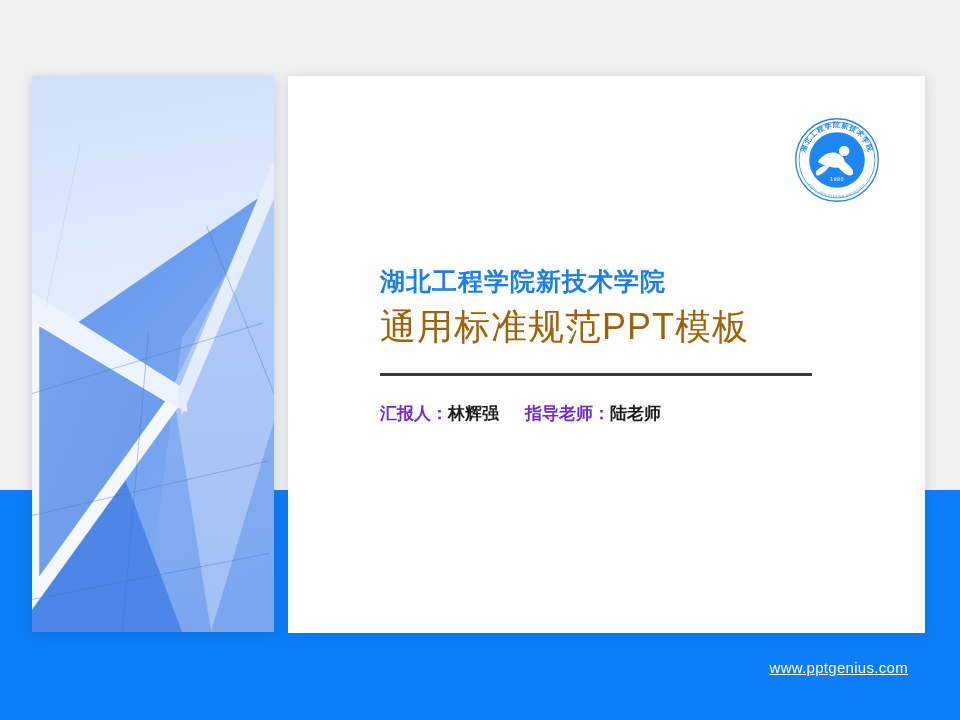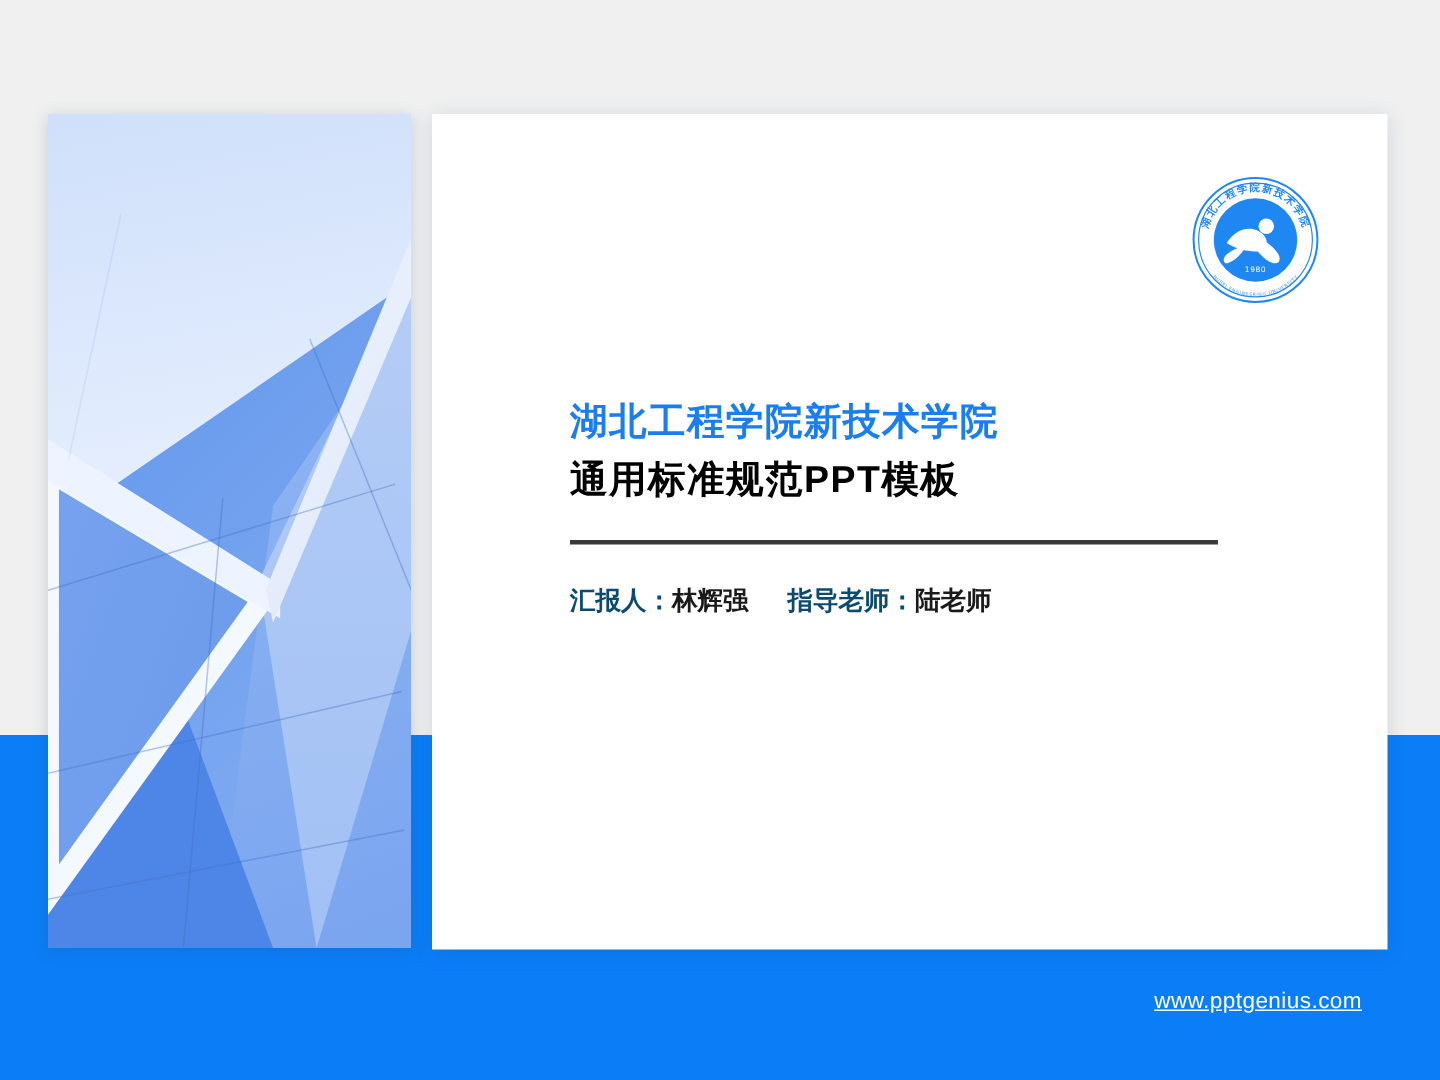--- a/index.html
+++ b/index.html
@@ -106,41 +106,41 @@
   #school-name{
     color:#1a7ef0;
     font-size:25px;
     font-weight:bold;
     letter-spacing:1px;
     line-height:1.25;
     margin:0 0 8px 0;
     white-space:nowrap;
   }
   #main-title{
-    color:#000000;
-    font-size:25px;
-    font-weight:bold;
+    color:#a16207;
+    font-size:36px;
+    font-weight:normal;
     letter-spacing:1px;
     line-height:1.22;
     margin:0;
     white-space:nowrap;
   }
   #divider{
     margin-top:24px;
     width:432px;height:3px;
     background:#3a3a3a;
   }
   #byline{
     margin-top:26px;
     font-size:17px;
     font-weight:bold;
     color:#1a1a1a;
     white-space:nowrap;
   }
-  .by-label{color:#0c4a6e;}
+  .by-label{color:#6d28d9;}
   .by-gap{display:inline-block;width:26px;}
 
   
   #website{
     position:absolute;
     right:52px;bottom:44px;
     color:#ffffff;
     font-size:15px;
     letter-spacing:.3px;
     z-index:6;

